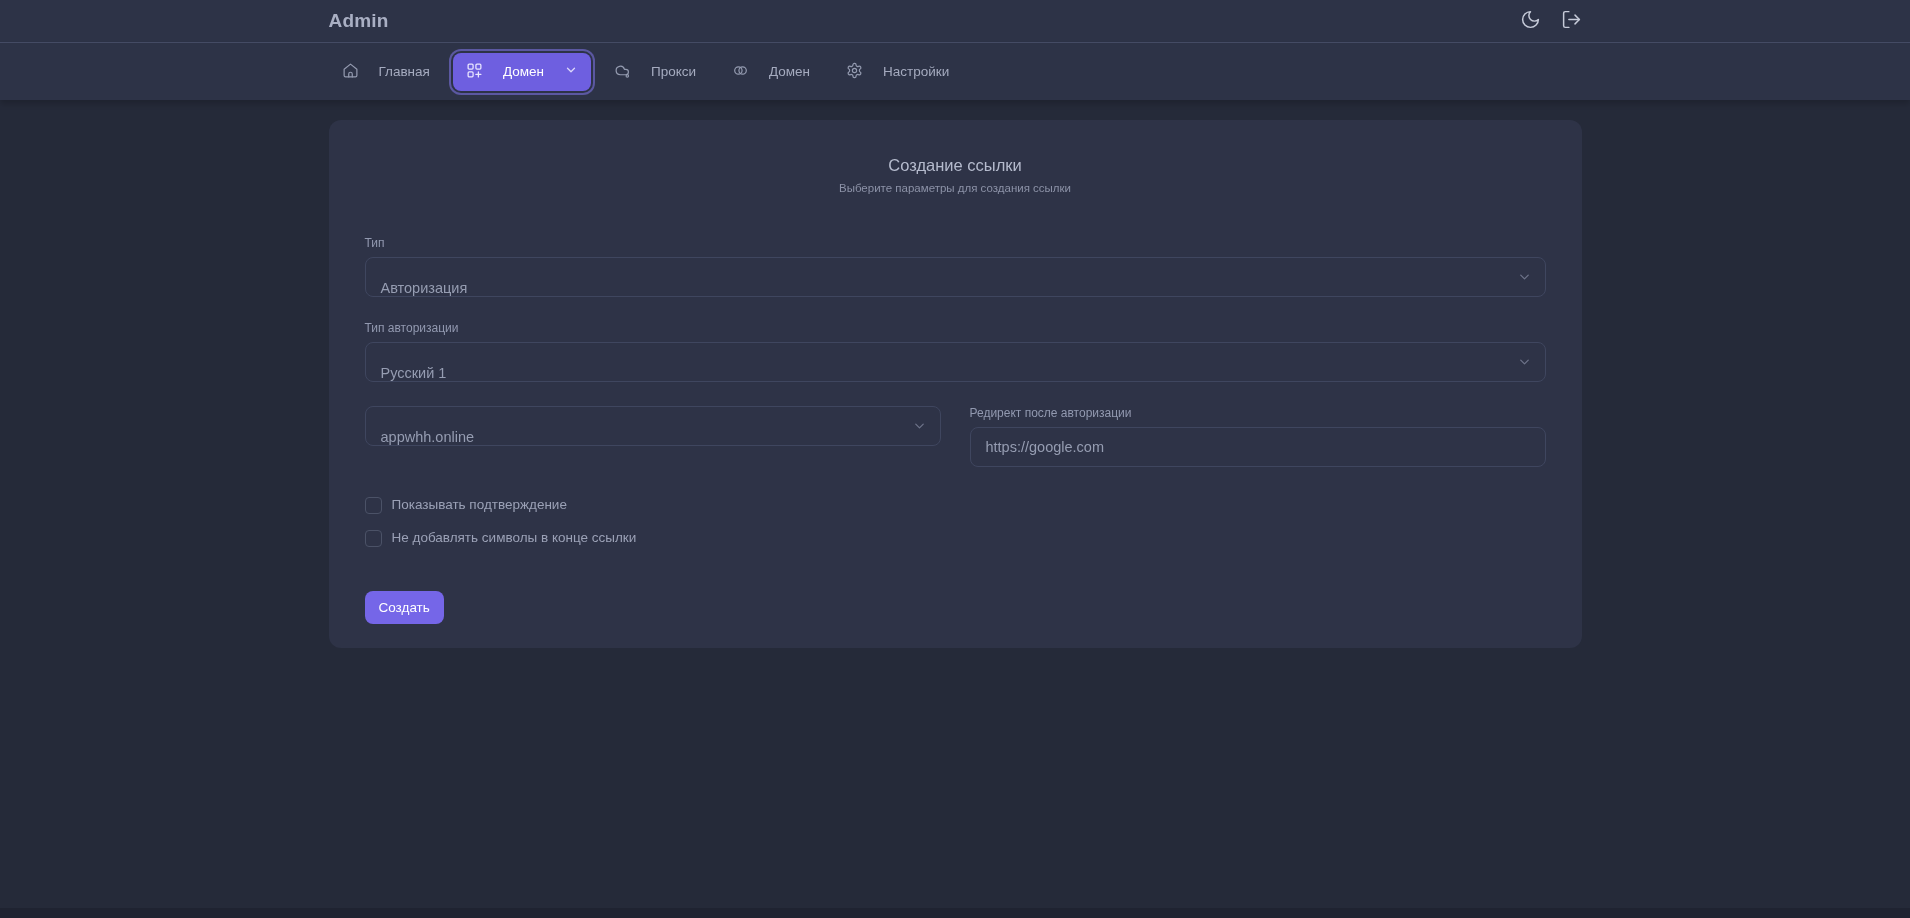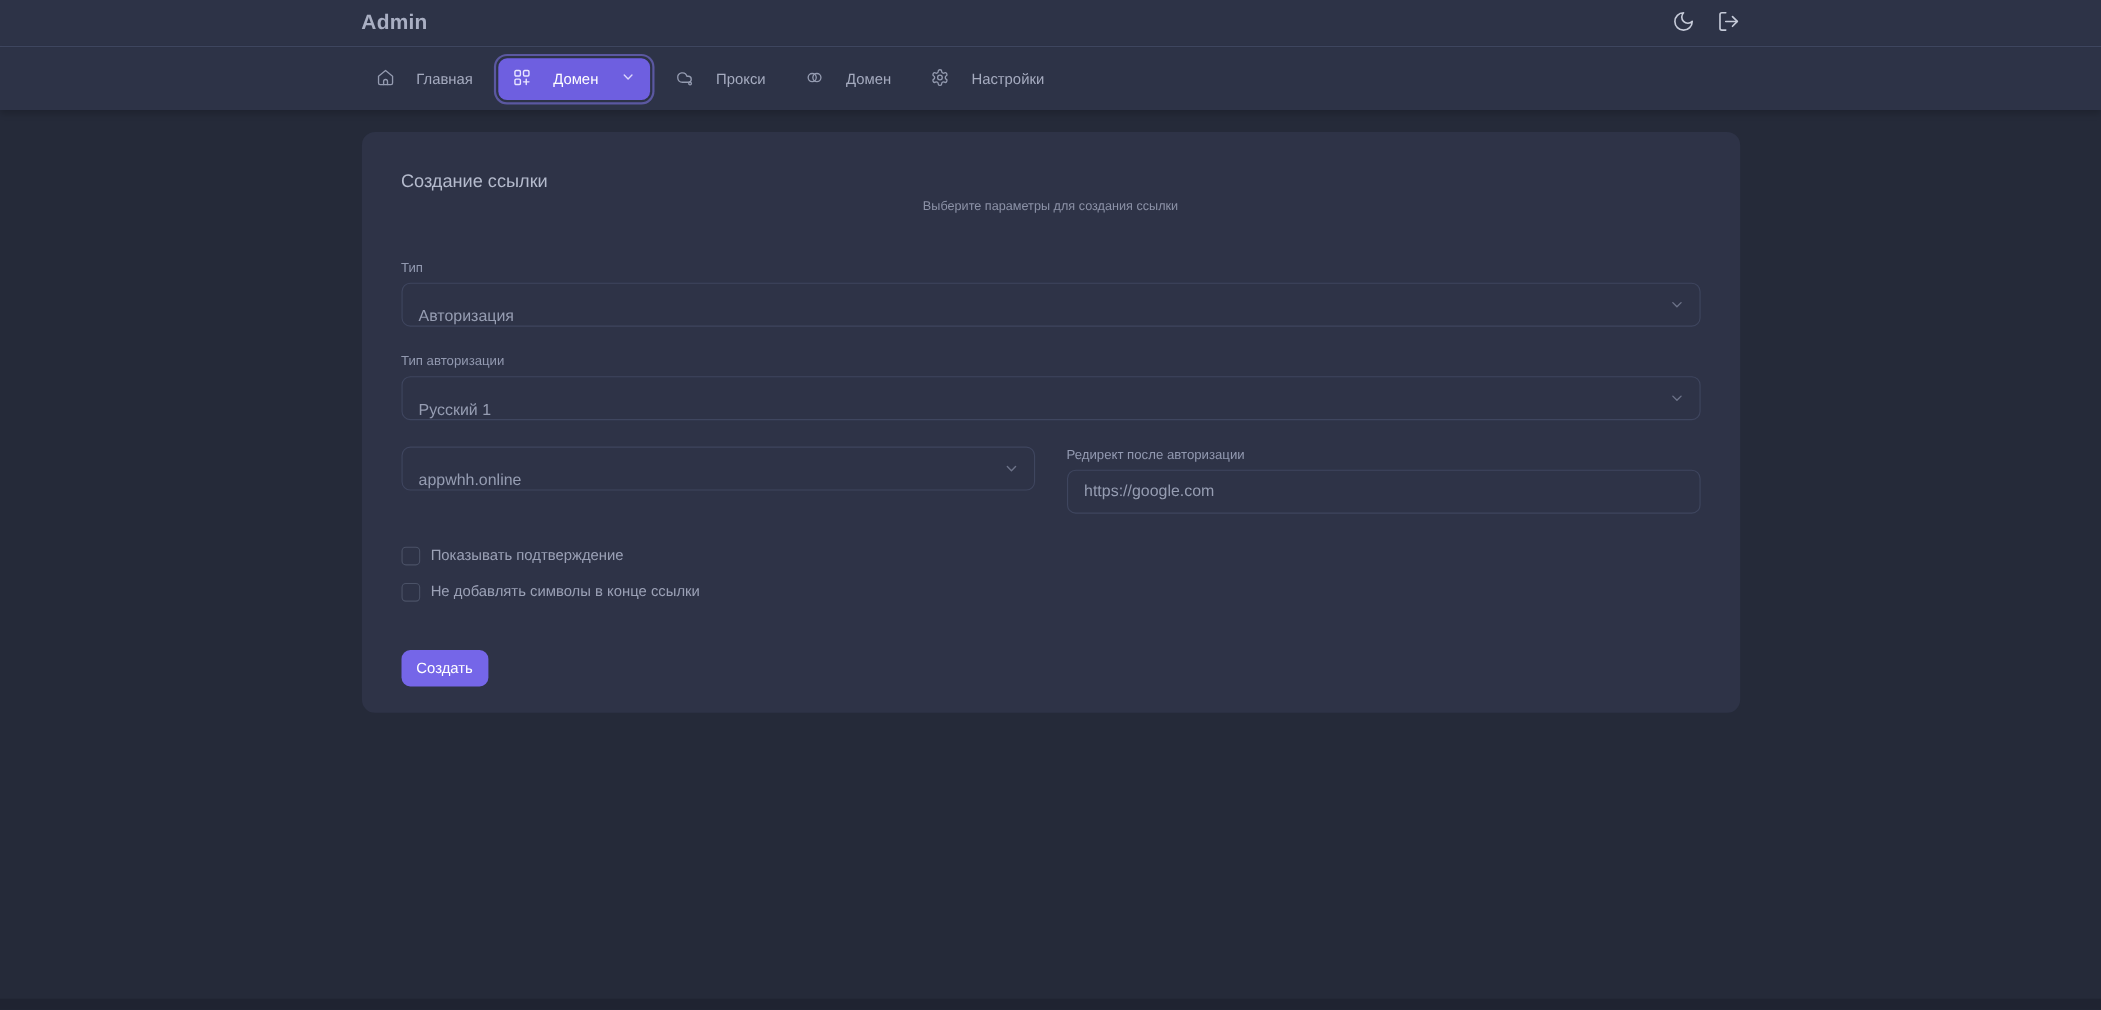--- a/index.html
+++ b/index.html
@@ -53,21 +53,21 @@
   .nav-item.active svg { color:#e9e6ff; }
   .nav-chevron { width:14px !important; height:14px !important; color:#dcd7fb !important; }
 
   
   .main-area { padding-top:20px; }
   .card {
     width:1253px; margin:0 auto; background:#2e3347;
     border-radius:12px; padding:36px 36px 12px 36px;
   }
   .card-title {
-    text-align:left; font-size:16.5px; font-weight:normal; color:#b5bbcd;
+    text-align:center; font-size:16.5px; font-weight:normal; color:#b5bbcd;
     margin-bottom:7px;
   }
   .card-subtitle {
     text-align:center; font-size:11.5px; color:#8c92a7; margin-bottom:42px;
   }
 
   .form-group { margin-bottom:24px; }
   .field-label {
     display:block; font-size:12px; color:#9299b0; margin-bottom:7px;
   }

